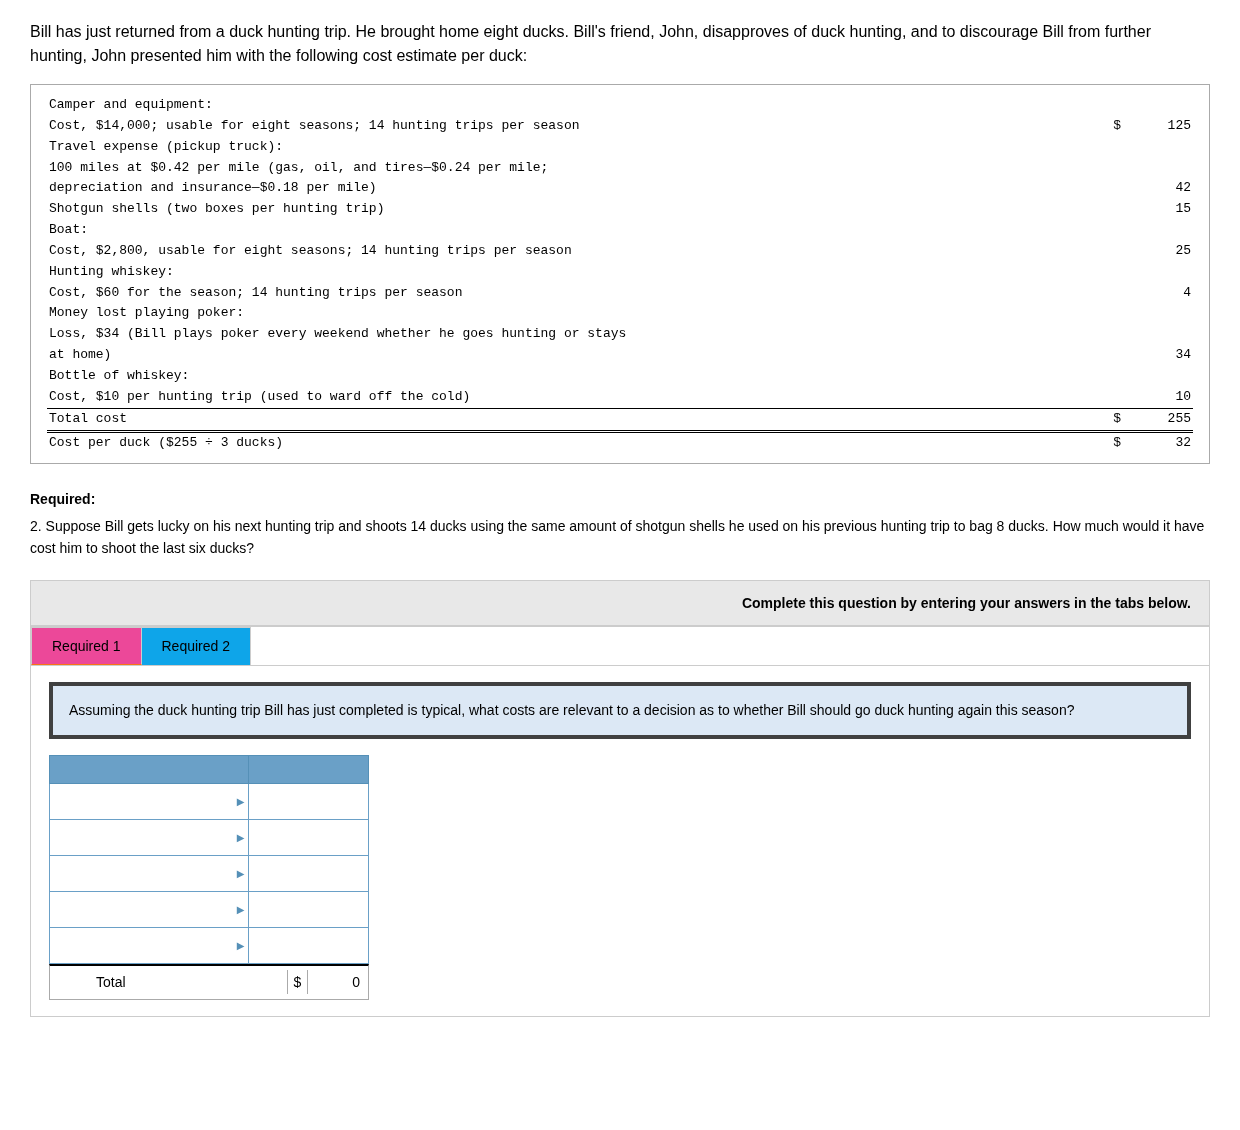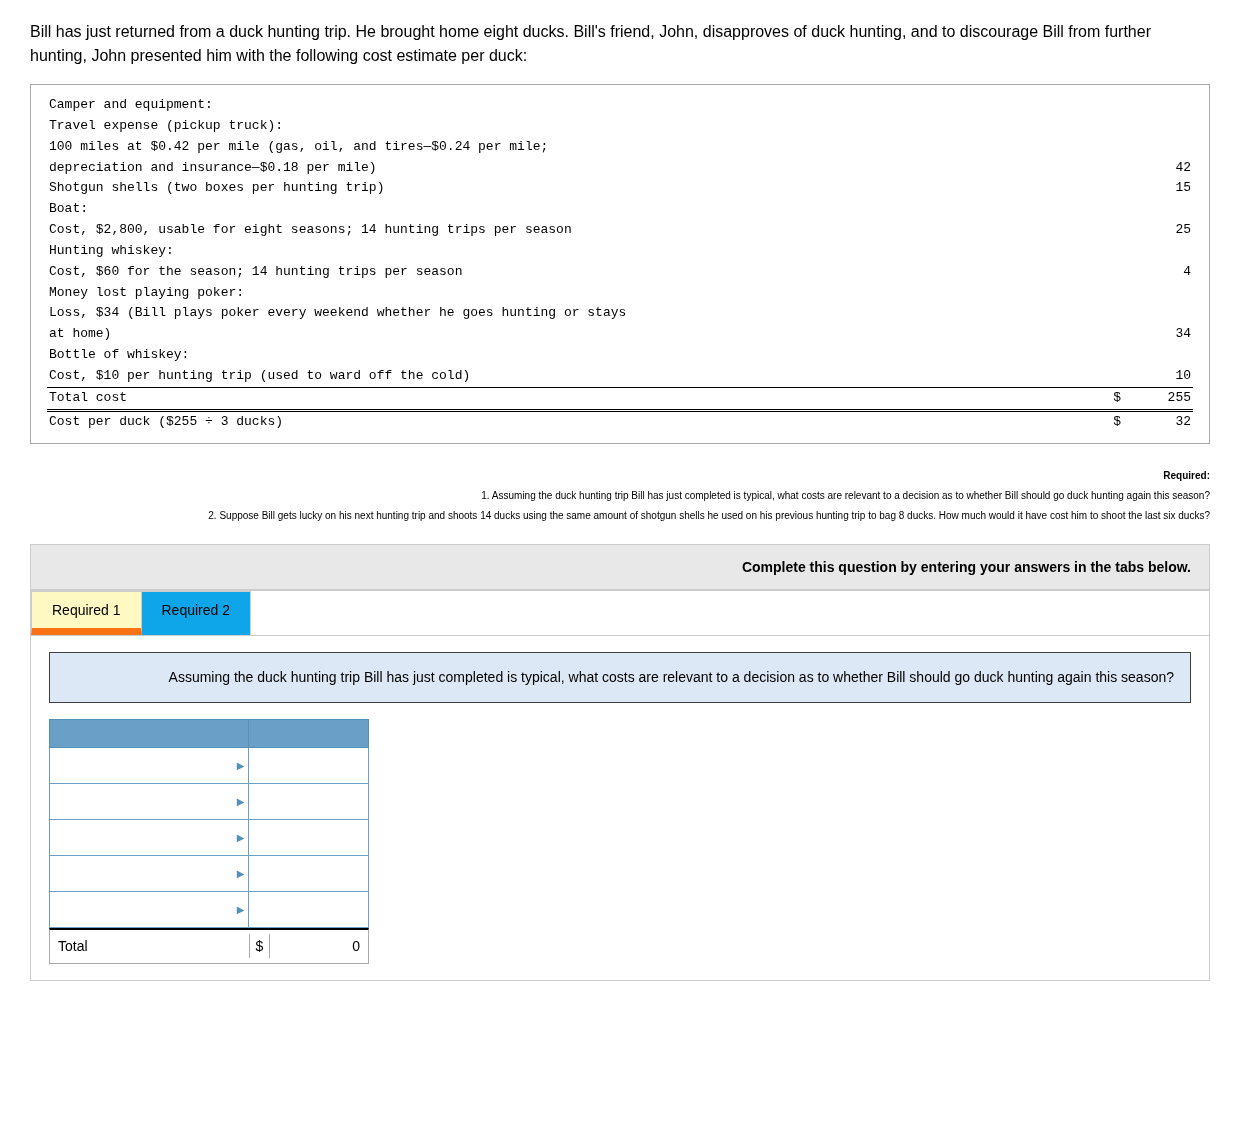--- a/index.html
+++ b/index.html
@@ -56,24 +56,23 @@
 
     .border-top td { border-top: 1px solid #000; }
     .border-double td { border-top: 3px double #000; }
 
     
     .required-section {
       margin-bottom: 20px;
     }
 
     .required-section p {
-      font-size: 10px;
+      font-size: 14px;
       line-height: 1.6;
       margin-bottom: 4px;
-      text-align: right;
     }
 
     .required-section .bold {
       font-weight: bold;
     }
 
     
     .complete-box {
       background: #e8e8e8;
       padding: 14px 18px;
@@ -104,43 +103,42 @@
       border: 1px solid #ccc;
       border-bottom: none;
       cursor: pointer;
       font-size: 14px;
       background: #fff;
       margin-right: -1px;
       position: relative;
     }
 
     .tab.active {
-      background: #fef9c3;
-      border-bottom: 7px solid #f97316;
+      background: #ec4899;
+      border-bottom: 1px solid #f97316;
       z-index: 1;
       font-weight: normal;
     }
 
     .tab:not(.active) {
       background: #0ea5e9;
     }
 
     
     .tab-content {
       padding: 16px 18px;
     }
 
     .tab-description {
       background: #dce8f5;
-      border: 1px solid #404040;
+      border: 4px solid #404040;
       padding: 14px 16px;
       font-size: 14px;
       line-height: 1.5;
       margin-bottom: 16px;
-      text-align: right;
     }
 
     
     .answer-table-wrapper {
       width: 320px;
     }
 
     .answer-table {
       width: 100%;
       border-collapse: collapse;
@@ -203,20 +201,21 @@
       border-top: 2px solid #000;
       height: 36px;
       margin-top: 0;
     }
 
     .total-label {
       width: 200px;
       padding: 4px 8px;
       font-size: 14px;
       border-right: 1px solid #aaa;
+      margin-left: 38px;
     }
 
     .total-dollar {
       width: 20px;
       padding: 4px 2px;
       font-size: 14px;
       border-right: 1px solid #aaa;
       text-align: center;
     }
 
@@ -234,20 +233,25 @@
 
 <div class="cost-table-wrapper">
   <table class="cost-table">
     <tbody id="cost-table-body">
     <tr>
           <td>Camper and equipment:</td>
           <td class="dollar"></td>
           <td class="amount"></td>
         </tr>
         <tr>
+          <td class="indent1">Cost, $14,000; usable for eight seasons; 14 hunting trips per season</td>
+          <td class="dollar">$</td>
+          <td class="amount">125</td>
+        </tr>
+        <tr>
           <td>Travel expense (pickup truck):</td>
           <td class="dollar"></td>
           <td class="amount"></td>
         </tr>
         <tr>
           <td class="indent1">100 miles at $0.42 per mile (gas, oil, and tires—$0.24 per mile;</td>
           <td class="dollar"></td>
           <td class="amount"></td>
         </tr>
         <tr>
@@ -314,21 +318,20 @@
           <td>Cost per duck ($255 ÷ 3 ducks)</td>
           <td class="dollar">$</td>
           <td class="amount">32</td>
         </tr>
       </tbody>
   </table>
 </div>
 
 <div class="required-section">
   <p><span class="bold">Required:</span></p>
-  <p>1.  Assuming the duck hunting trip Bill has just completed is typical, what costs are relevant to a decision as to whether Bill should go duck hunting again this season?</p>
   <p>2. Suppose Bill gets lucky on his next hunting trip and shoots 14 ducks using the same amount of shotgun shells he used on his previous hunting trip to bag 8 ducks. How much would it have cost him to shoot the last six ducks?</p>
 </div>
 
 <div class="complete-box">
   <p>Complete this question by entering your answers in the tabs below.</p>
 </div>
 
 <div class="tabs-container">
   <div class="tab-bar">
     <div class="tab active">Required 1</div>

